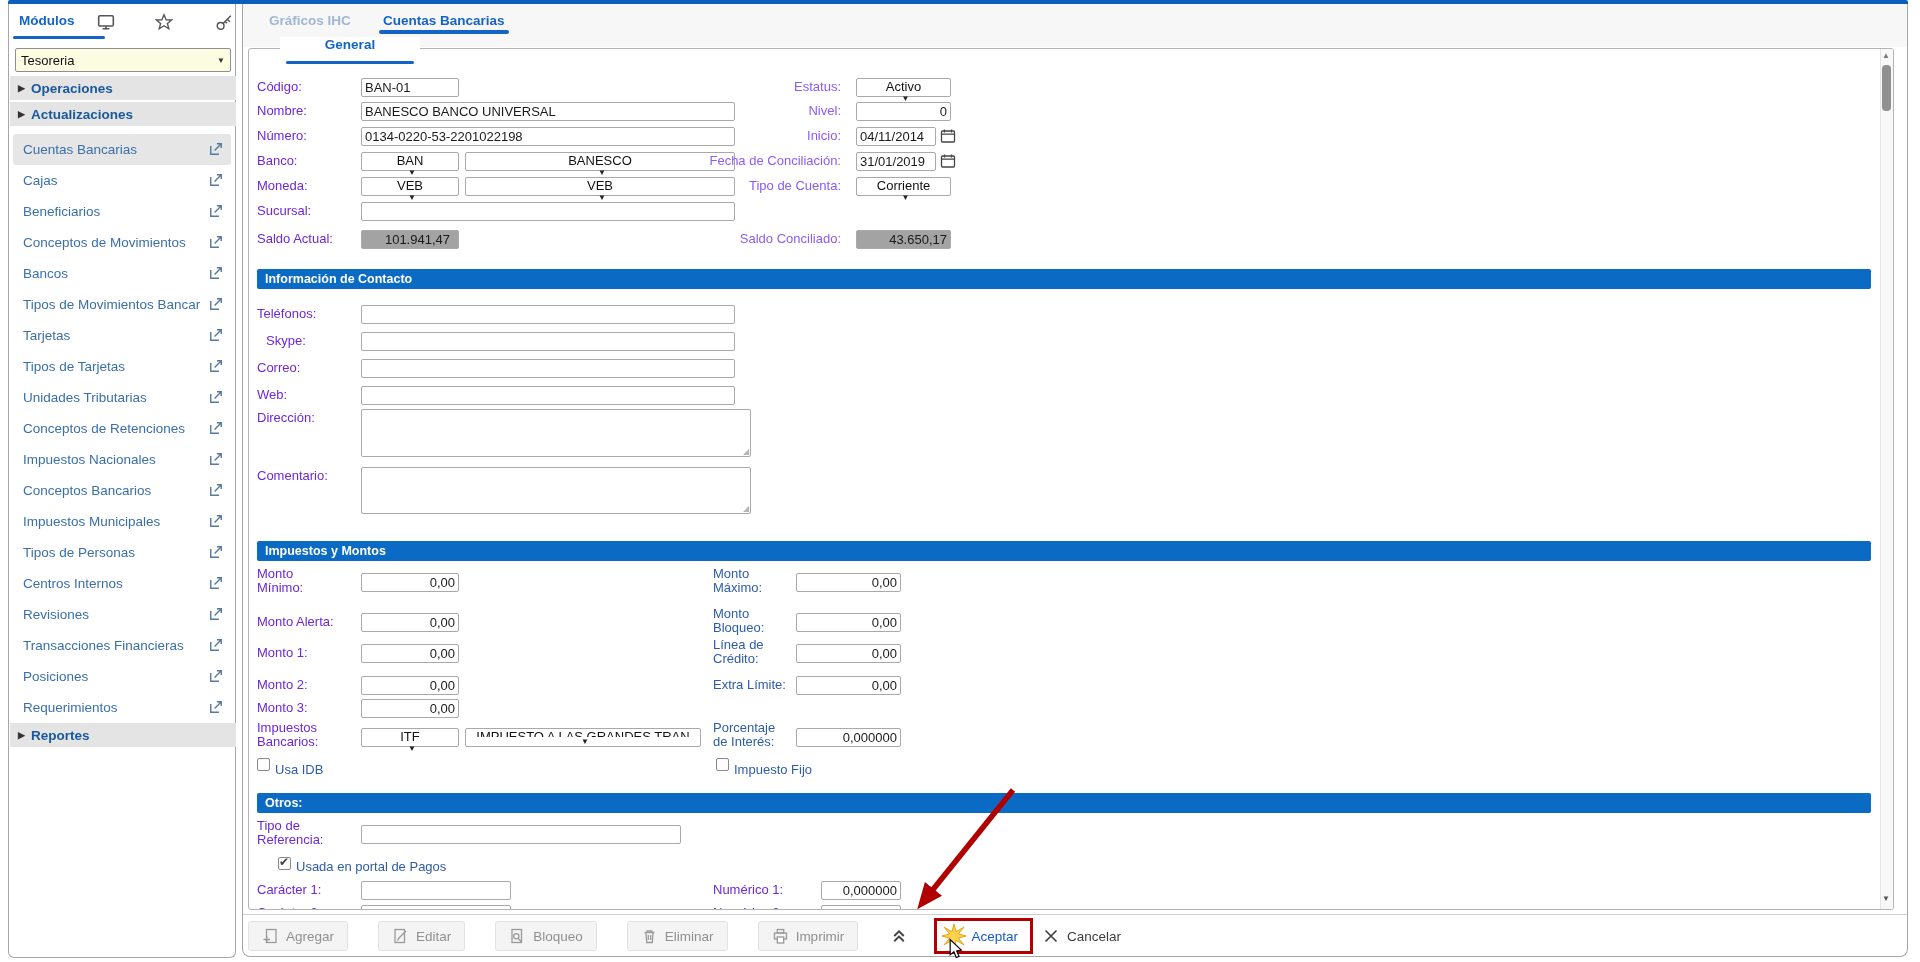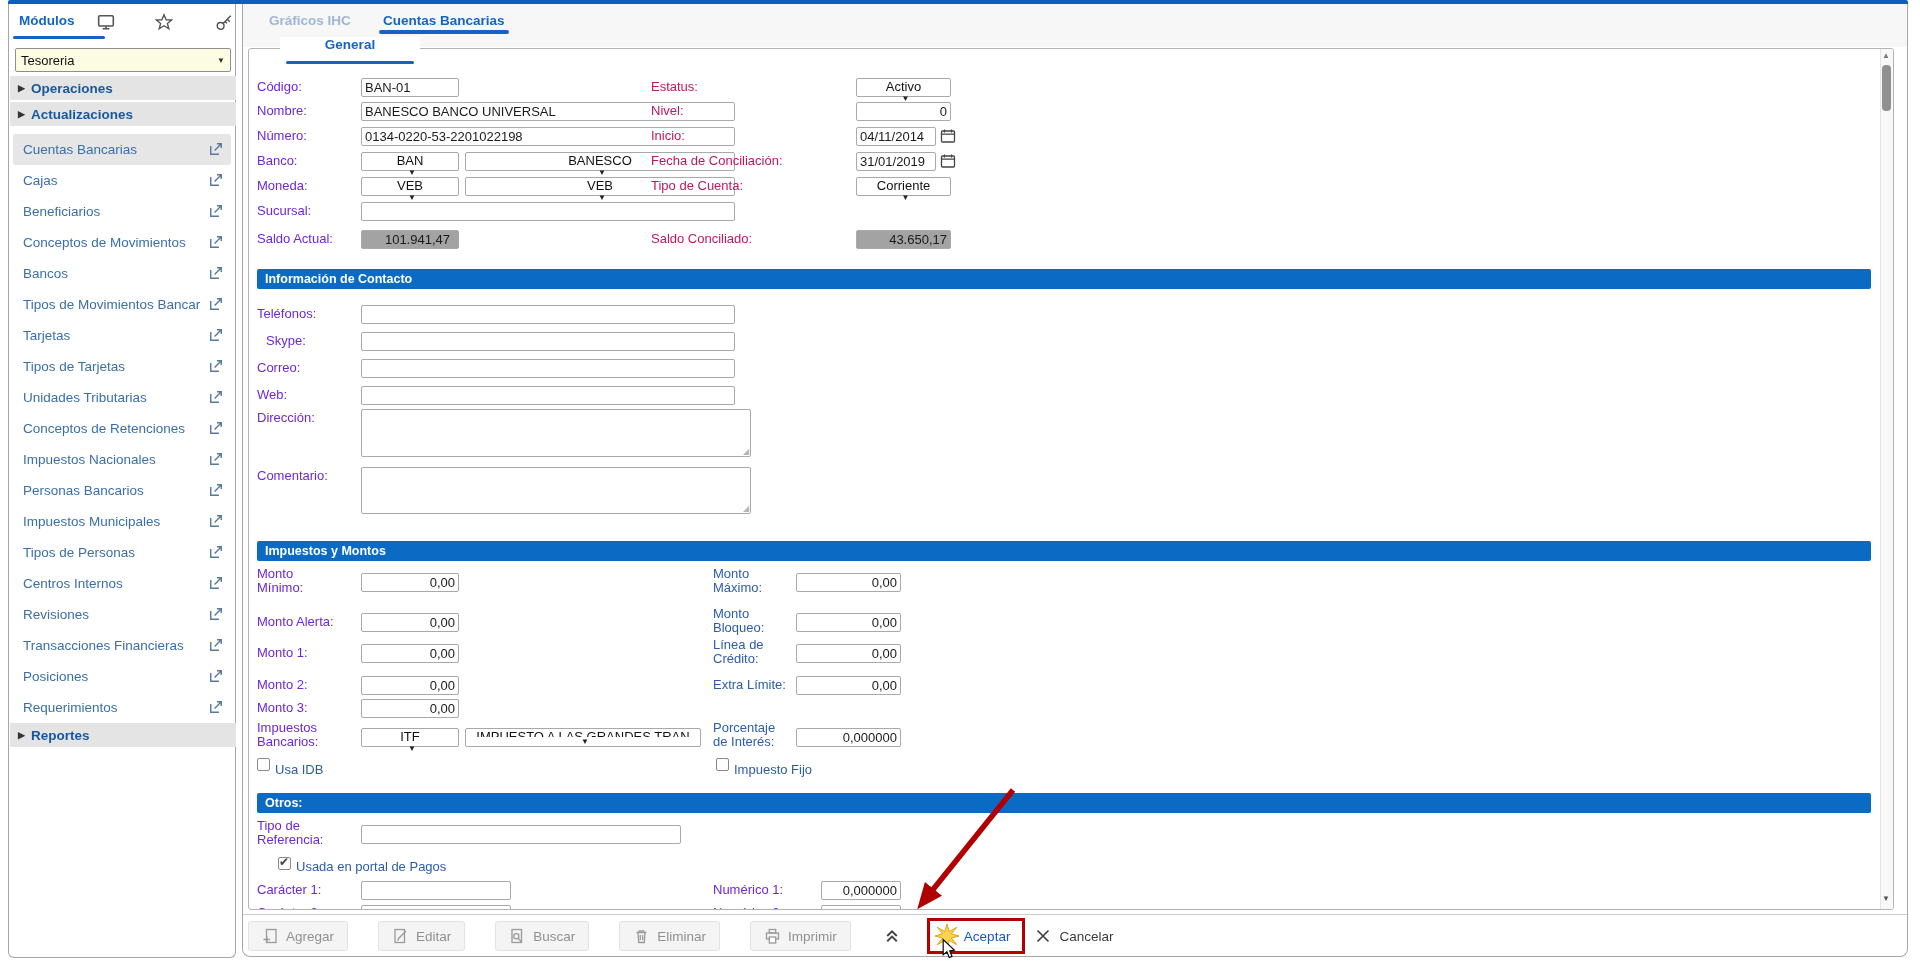--- a/index.html
+++ b/index.html
@@ -43,21 +43,21 @@
 
   
   .gen-tab { position:absolute; left:280px; top:37px; width:140px; height:27px; background:#fff; z-index:5;
              display:flex; justify-content:center; font-size:13.5px; font-weight:bold; color:#1464C8; }
   .gen-underline { position:absolute; left:6px; bottom:0; right:6px; height:3px; background:#1464C8; border-radius:2px; }
 
   
   .form-area { position:absolute; left:248px; top:48px; width:1646px; height:862px;
                border:1px solid #B3B3B3; border-radius:3px; background:#fff; overflow:hidden; z-index:2; }
   .lbl { position:absolute; font-size:13px; color:#6d28d9; line-height:14px; }
-  .lbl-r { position:absolute; left:402px; width:190px; font-size:13px; color:#be185d; line-height:14px; }
+  .lbl-r { position:absolute; left:402px; width:190px; text-align:right; font-size:13px; color:#8b5cf6; line-height:14px; }
   .lbl-m { position:absolute; left:464px; width:72px; font-size:13px; color:#2D5CA8; line-height:14px; }
   .inp { position:absolute; height:19px; border:1px solid #A9A9A9; border-radius:2px; background:#fff;
          font-family:"Liberation Sans", sans-serif; font-size:13px; color:#1a1a1a; padding:0 3px; }
   .inp.ro { background:#a3a3a3; }
   .inp.num { text-align:right; }
   .ta { position:absolute; border:1px solid #A9A9A9; border-radius:2px; background:#fff; resize:none;
         font-family:"Liberation Sans", sans-serif; font-size:13px; }
   .ta-grip { position:absolute; font-size:8px; color:#B5B5B5; }
   .sel { position:absolute; height:19px; border:1px solid #A9A9A9; border-radius:2px; background:#fff;
          display:flex; align-items:center; justify-content:space-between; padding:0 4px; font-size:13px; color:#111;flex-direction:column; }
@@ -199,21 +199,21 @@
     </div>
 
     <div class="sb-item">
       <span class="sb-item-label">Impuestos Nacionales</span>
       <svg class="ext" viewBox="0 0 12 12">
         <path d="M1.5 3.5 V10.5 H8.5 M4.8 7.2 L10.5 1.5 M6.8 1.5 H10.5 V5.2" fill="none" stroke="#56799F" stroke-width="1.2"></path>
       </svg>
     </div>
 
     <div class="sb-item">
-      <span class="sb-item-label">Personas Bancarios</span>
+      <span class="sb-item-label">Conceptos Bancarios</span>
       <svg class="ext" viewBox="0 0 12 12">
         <path d="M1.5 3.5 V10.5 H8.5 M4.8 7.2 L10.5 1.5 M6.8 1.5 H10.5 V5.2" fill="none" stroke="#56799F" stroke-width="1.2"></path>
       </svg>
     </div>
 
     <div class="sb-item">
       <span class="sb-item-label">Impuestos Municipales</span>
       <svg class="ext" viewBox="0 0 12 12">
         <path d="M1.5 3.5 V10.5 H8.5 M4.8 7.2 L10.5 1.5 M6.8 1.5 H10.5 V5.2" fill="none" stroke="#56799F" stroke-width="1.2"></path>
       </svg>
@@ -439,21 +439,21 @@
         <path d="M6 11 L14 3 M5.2 12.5 l1.6-1.3" stroke="#9A9A9A" stroke-width="1.4" fill="none"></path>
       </svg>
       <span>Editar</span>
     </div>
     <div class="tbtn">
       <svg width="17" height="17" viewBox="0 0 17 17">
         <rect x="3" y="1.5" width="9.5" height="13" fill="none" stroke="#9A9A9A" stroke-width="1.3"></rect>
         <circle cx="7.3" cy="8.3" r="2.6" fill="none" stroke="#9A9A9A" stroke-width="1.3"></circle>
         <path d="M9.2 10.4 L12.5 14" stroke="#9A9A9A" stroke-width="1.4"></path>
       </svg>
-      <span>Buscar</span>
+      <span>Bloqueo</span>
     </div>
     <div class="tbtn">
       <svg width="17" height="17" viewBox="0 0 17 17">
         <path d="M3.5 4.5 H13.5 M6.2 4.5 V2.8 h4.6 v1.7 M5 4.5 L5.7 14.5 H11.3 L12 4.5 M7.3 7 v5 M9.7 7 v5" fill="none" stroke="#9A9A9A" stroke-width="1.3"></path>
       </svg>
       <span>Eliminar</span>
     </div>
     <div class="tbtn">
       <svg width="17" height="17" viewBox="0 0 17 17">
         <rect x="5.3" y="1.5" width="6.4" height="3.5" fill="none" stroke="#9A9A9A" stroke-width="1.3"></rect>

